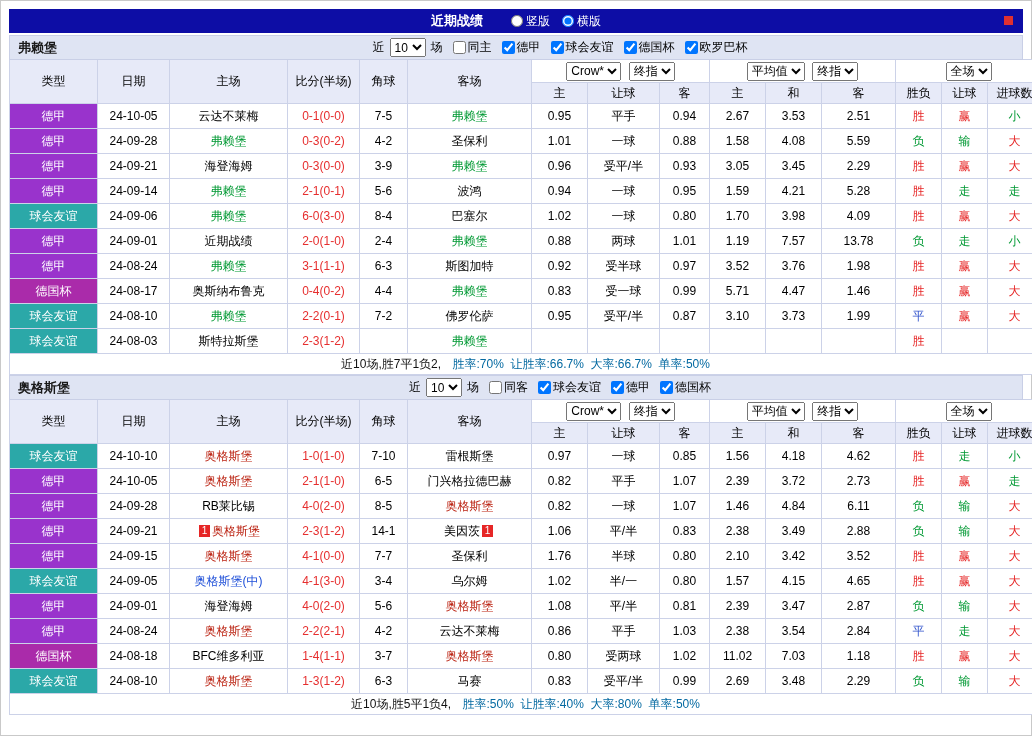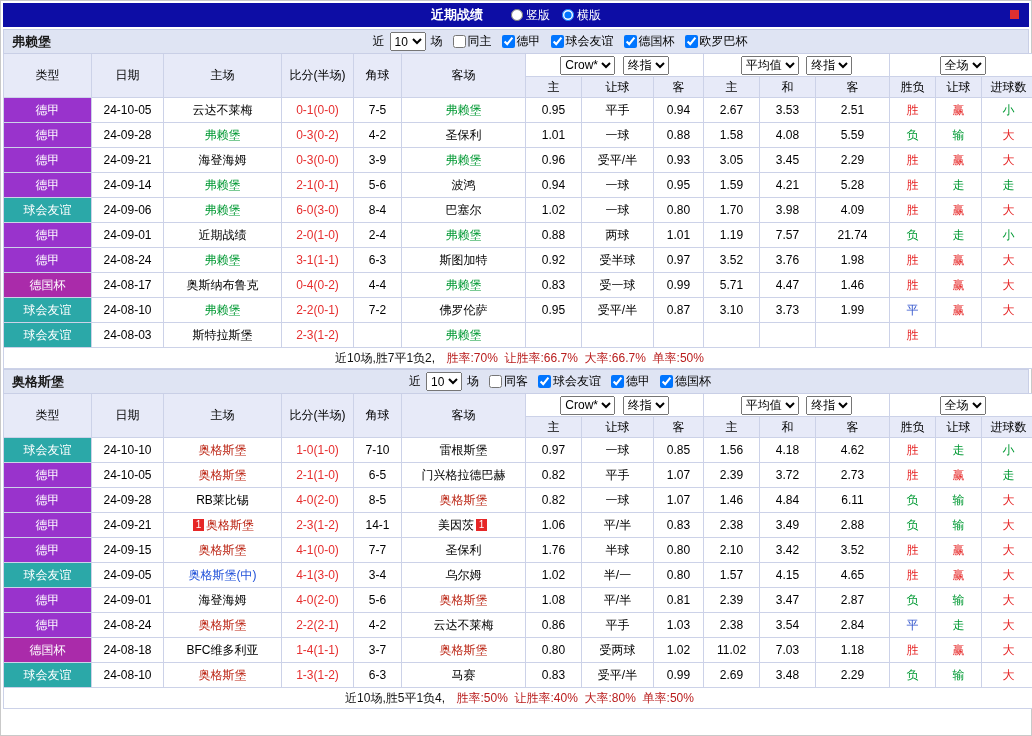--- a/index.html
+++ b/index.html
@@ -1,21 +1,21 @@
 <!DOCTYPE html>
 <html><head>
 <meta charset="utf-8">
 <style>
   * { box-sizing: border-box; }
   html,body { margin:0; padding:0; }
   body {
     width:1032px; height:736px; overflow:hidden; background:#fff;
     font-family:"Liberation Sans","DejaVu Sans",sans-serif; font-size:12px; color:#000;
   }
-  .page { width:1032px; height:736px; padding:2px; border:1px solid #c9c9c9; }
+  .page { width:1032px; height:736px; padding:8px; border:1px solid #c9c9c9; }
 
   
   .topbar {
     height:24px; background:#0d0da5; color:#fff; position:relative;
     display:flex; align-items:center; justify-content:center; gap:16px; margin-bottom:2px;
   }
   .topbar .title { font-weight:bold; font-size:13px; }
   .radio-group { display:flex; align-items:flex-start; }
   .radio-group label { display:inline-flex; align-items:center; gap:3px; margin-left:12px; font-size:12px; cursor:pointer; }
   .radio-group input { width:12px; height:12px; margin:0; }
@@ -49,21 +49,21 @@
   td.team { cursor:pointer; }
   i.card {
     display:inline-block; background:#e62626; color:#fff; font-style:normal;
     font-size:10px; line-height:12px; width:11px; height:12px; margin:0 2px; vertical-align:1px;
   }
   .res-r { color:#e62626; }
   .res-g { color:#009933; }
   .res-b { color:#3355cc; }
   td.score { color:#e62e2e; }
   tfoot td.summary { height:21px; background:#fff; color:#111; }
-  tfoot td.summary .stat-red { color:#b91c1c; margin-left:8px; white-space:pre; }
+  tfoot td.summary .stat-red { color:#0369a1; margin-left:8px; white-space:pre; }
 </style>
 </head>
 <body>
 
 <div class="page">
 
   <div class="topbar">
     <span class="title">近期战绩</span>
     <span class="radio-group">
         <label>
@@ -249,21 +249,21 @@
             <td>24-09-01</td>
             <td class="team"><span>近期战绩</span></td>
             <td class="score">2-0(1-0)</td>
             <td>2-4</td>
             <td class="team"><span style="color: rgb(0, 153, 51);">弗赖堡</span></td>
             <td>0.88</td>
             <td>两球</td>
             <td>1.01</td>
             <td>1.19</td>
             <td>7.57</td>
-            <td>21.74</td>
+            <td>13.78</td>
             <td class="res-g">负</td>
             <td class="res-g">走</td>
             <td class="res-g">小</td>
           </tr>
           <tr>
             <td class="league-cell" style="background: rgb(153, 51, 204);">德甲</td>
             <td>24-08-24</td>
             <td class="team"><span style="color: rgb(0, 153, 51);">弗赖堡</span></td>
             <td class="score">3-1(1-1)</td>
             <td>6-3</td>

